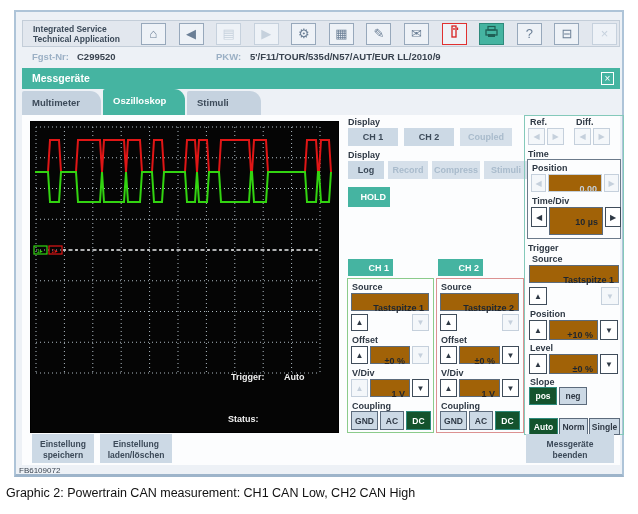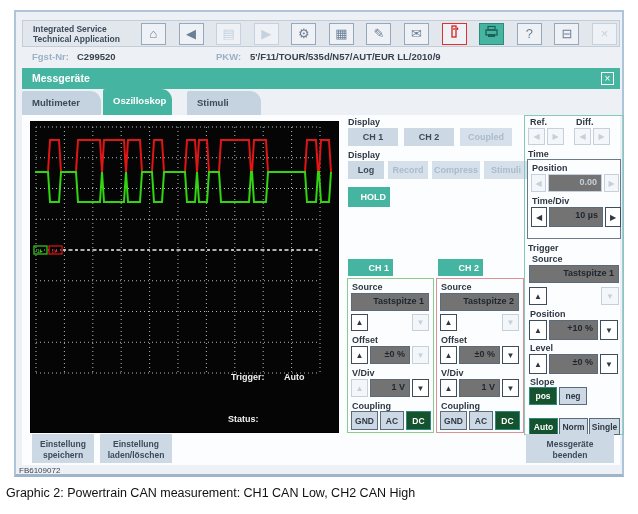--- a/index.html
+++ b/index.html
@@ -49,22 +49,22 @@
               color:#3c4a59; text-align:center; padding:0; }
   .btn-flat.dis { color:#a9bbcc; background:#d6e0ea; }
   .btn-teal { position:absolute; background:#45b4a1; border:0; font-size:9px; font-weight:bold;
               color:#ffffff; text-align:right; padding:4px; }
   .btn-sq { position:absolute; background:#ccd9e5; border:1px solid #5c6b7c; font-size:8.5px;
             font-weight:bold; color:#2e3844; text-align:center; padding:0; }
   .btn-sq.on { background:#14532d; color:#ffffff; border-color:#2e8a7c; }
   .btn-arrow { position:absolute; width:18px; height:18px; background:#ffffff; border:1px solid #3f4c5a;
                font-size:8px; color:#2e3844; text-align:center; padding:0; }
   .btn-arrow.dis { border-color:#c5d0dc; color:#c5d0dc; background:#f4f7fa; }
-  .valbox { position:absolute; height:18px; background:#737373; border:1px solid #5c6b7c; font-size:9px;
-            color:#1e2630; text-align:right; padding:2px 4px 0 0; font-weight:bold; }
+  .valbox { position:absolute; height:18px; background:#a16207; border:1px solid #5c6b7c; font-size:9px;
+            color:#1e2630; text-align:right; padding:9px 4px 0 0; font-weight:bold; }
   .valbox.dis { border-color:#c5d0dc; color:#c5d0dc; }
 
   .groupbox { position:absolute; background:transparent; }
   .gb-green { border:1px solid #8bcb8b; }
   .gb-red { border:1px solid #dc9292; }
   .gb-teal { border:1px solid #84c9ba; }
   .gb-dark { border:1px solid #6b7a8a; }
 
   
   .fbtn { position:absolute; background:#ccd9e5; border:0; font-size:8.5px; font-weight:bold;
@@ -118,21 +118,21 @@
     <span class="lab" style="left:194px">PKW:</span>
     <span class="val" style="left:228px">5'/F11/TOUR/535d/N57/AUT/EUR LL/2010/9</span>
   </div>
 
   <div class="dlgbar">
     <span class="t">Messgeräte</span>
     <button class="dlg-close">×</button>
   </div>
 
   <button class="tab" style="left:6px;width:79px">Multimeter</button>
-  <button class="tab active" style="left:87px;width:69px">Oszilloskop</button>
+  <button class="tab active" style="left:87px;width:82px">Oszilloskop</button>
   <button class="tab" style="left:171px;width:74px">Stimuli</button>
 
   <div class="panel">
 
     <div class="scope">
       <svg id="scope-svg" width="307" height="310" viewBox="0 0 307 310">
           <line x1="5" y1="5" x2="5" y2="251" stroke="#aebac2" stroke-width="1" stroke-dasharray="1 3"></line>
           <line x1="33.4" y1="5" x2="33.4" y2="251" stroke="#aebac2" stroke-width="1" stroke-dasharray="1 3"></line>
           <line x1="61.8" y1="5" x2="61.8" y2="251" stroke="#aebac2" stroke-width="1" stroke-dasharray="1 3"></line>
           <line x1="90.19999999999999" y1="5" x2="90.19999999999999" y2="251" stroke="#aebac2" stroke-width="1" stroke-dasharray="1 3"></line>
@@ -187,21 +187,21 @@
     <button class="btn-arrow dis" style="left:571px;top:13px;width:17px;height:17px">▶</button>
 
     <span class="lbl" style="left:506px;top:34px">Time</span>
     <div class="groupbox gb-dark" style="left:505px;top:44px;width:94px;height:80px"></div>
     <span class="lbl" style="left:510px;top:48px">Position</span>
     <button class="btn-arrow dis" style="left:509px;top:59px;width:15px;height:18px">◀</button>
     <span class="valbox dis" style="left:526px;top:59px;width:54px">0.00</span>
     <button class="btn-arrow dis" style="left:582px;top:59px;width:15px;height:18px">▶</button>
     <span class="lbl" style="left:510px;top:81px">Time/Div</span>
     <button class="btn-arrow" style="left:509px;top:92px;width:16px;height:20px">◀</button>
-    <span class="valbox" style="left:527px;top:92px;width:54px;height:20px">10 µs</span>
+    <span class="valbox" style="left:527px;top:92px;width:54px;height:28px">10 µs</span>
     <button class="btn-arrow" style="left:583px;top:92px;width:16px;height:20px">▶</button>
 
     <span class="lbl" style="left:506px;top:128px">Trigger</span>
     <span class="lbl" style="left:510px;top:139px">Source</span>
     <span class="valbox" style="left:507px;top:150px;width:90px">Tastspitze 1</span>
     <button class="btn-arrow" style="left:507px;top:172px">▲</button>
     <button class="btn-arrow dis" style="left:579px;top:172px">▼</button>
 
     <span class="lbl" style="left:508px;top:194px">Position</span>
     <button class="btn-arrow" style="left:507px;top:205px;height:20px">▲</button>

